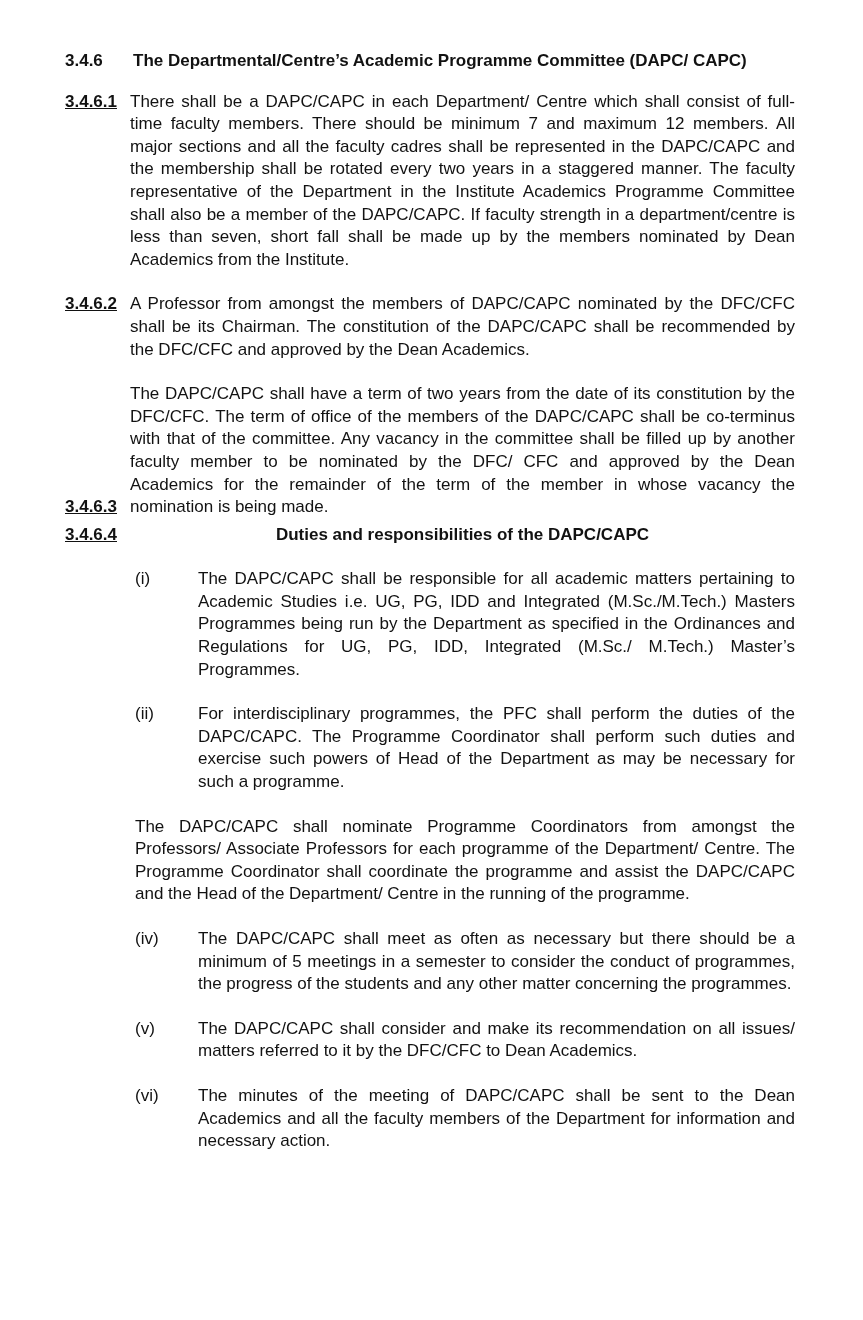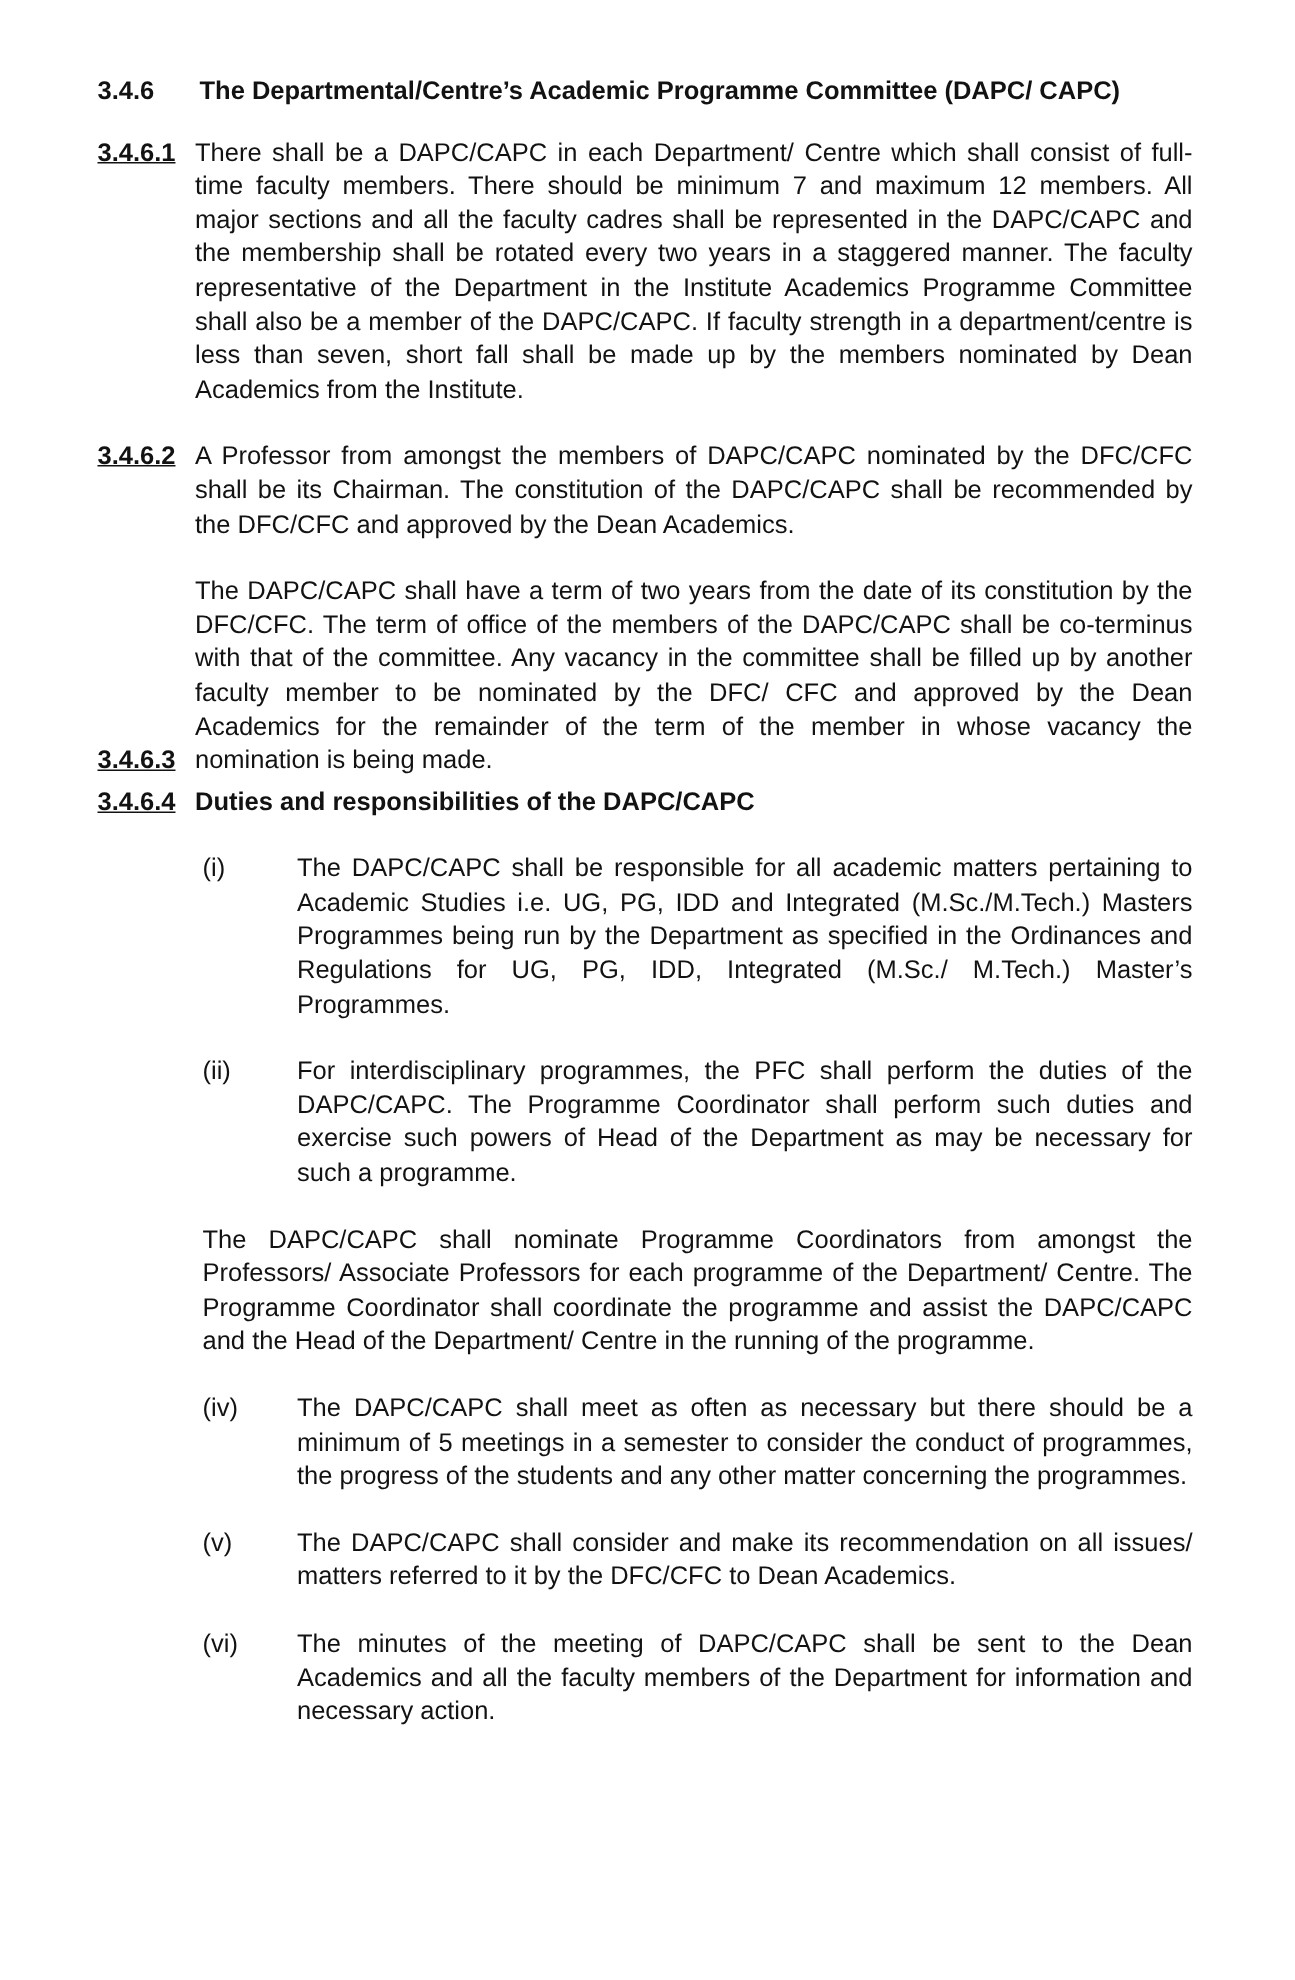--- a/index.html
+++ b/index.html
@@ -96,21 +96,21 @@
       <div class="para-text">A Professor from amongst the members of DAPC/CAPC nominated by the DFC/CFC shall be its Chairman. The constitution of the DAPC/CAPC shall be recommended by the DFC/CFC and approved by the Dean Academics.</div>
     </div>
 
     <div class="para-row tight">
       <div class="para-num">3.4.6.3</div>
       <div class="para-text">The DAPC/CAPC shall have a term of two years from the date of its constitution by the DFC/CFC. The term of office of the members of the DAPC/CAPC shall be co-terminus with that of the committee. Any vacancy in the committee shall be filled up by another faculty member to be nominated by the DFC/ CFC and approved by the Dean Academics for the remainder of the term of the member in whose vacancy the nomination is being made.</div>
     </div>
 
     <div class="subheading-row">
       <div class="para-num">3.4.6.4</div>
-      <div class="para-text" style="text-align:left">Duties and responsibilities of the DAPC/CAPC</div>
+      <div class="para-text" style="text-align:center">Duties and responsibilities of the DAPC/CAPC</div>
     </div>
 
     <div class="duty-row">
       <div class="duty-marker">(i)</div>
       <div class="duty-text">The DAPC/CAPC shall be responsible for all academic matters pertaining to Academic Studies i.e. UG, PG, IDD and Integrated (M.Sc./M.Tech.) Masters Programmes being run by the Department as specified in the Ordinances and Regulations for UG, PG, IDD, Integrated  (M.Sc./ M.Tech.) Master’s Programmes.</div>
     </div>
 
     <div class="duty-row">
       <div class="duty-marker">(ii)</div>
       <div class="duty-text">For interdisciplinary programmes, the PFC shall perform the duties of the DAPC/CAPC. The Programme Coordinator shall perform such duties and exercise such powers of Head of the Department as may be necessary for such a programme.</div>

